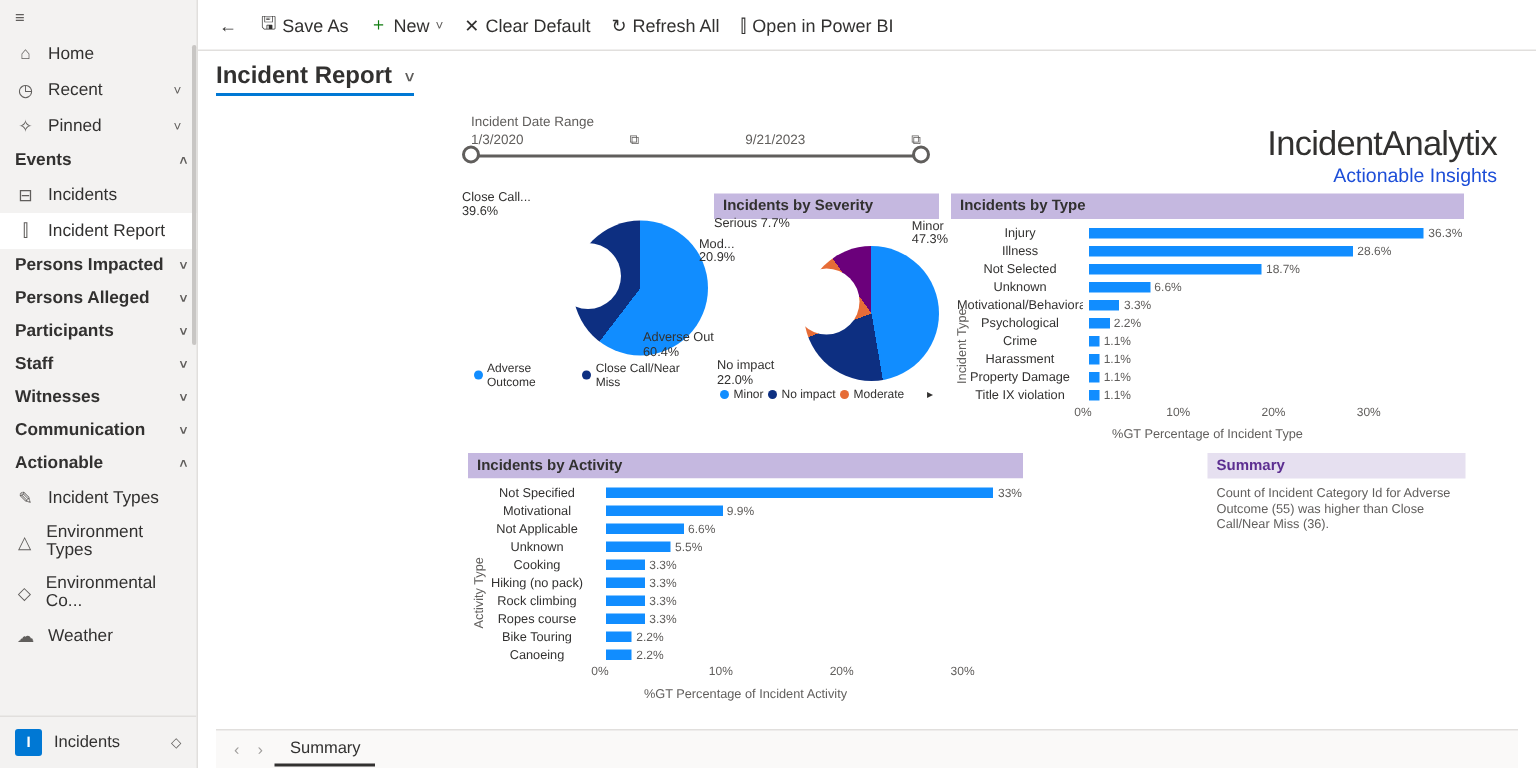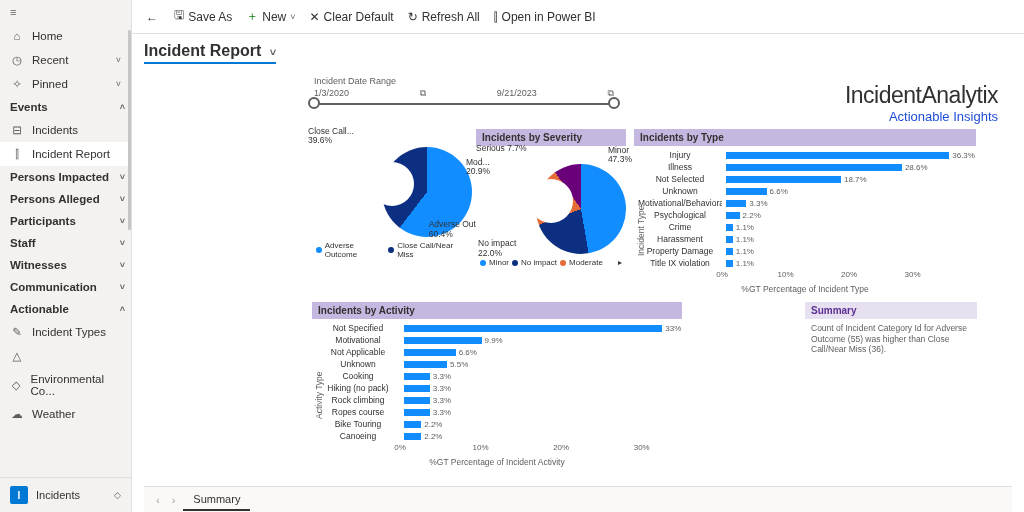--- a/index.html
+++ b/index.html
@@ -128,20 +128,21 @@
       <span>Actionable</span>
         <span class="chev">˄</span>
     </div>
     <div id="sb-env">
         <div class="nav-item">
           <span class="nav-icon">✎</span>
           <span>Incident Types</span>
         </div>
         <div class="nav-item">
           <span class="nav-icon">△</span>
+          <span>Environment Types</span>
         </div>
         <div class="nav-item">
           <span class="nav-icon">◇</span>
           <span>Environmental Co...</span>
         </div>
         <div class="nav-item">
           <span class="nav-icon">☁</span>
           <span>Weather</span>
         </div>
       </div>

